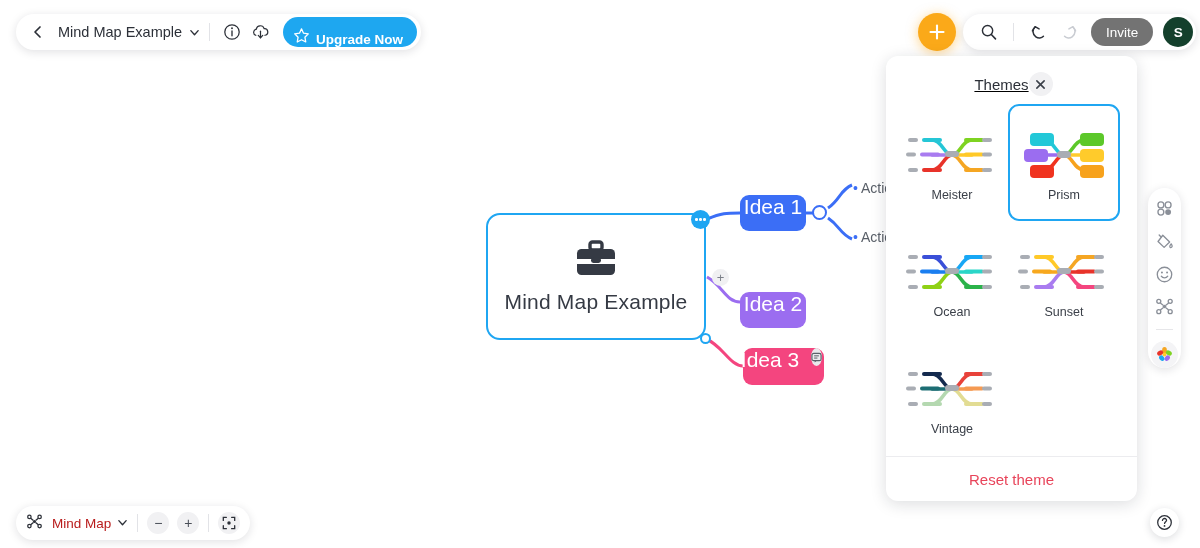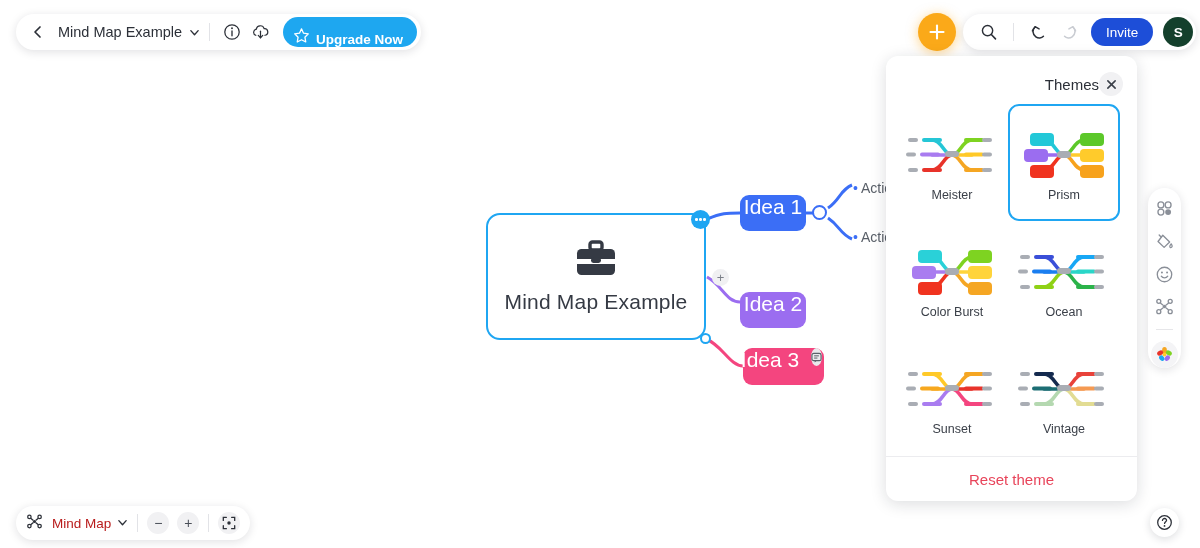--- a/index.html
+++ b/index.html
@@ -88,39 +88,40 @@
   
   #add-fab {
     position: absolute; left: 918px; top: 13px; width: 38px; height: 38px;
     border-radius: 50%; background: #fba919; border: none; cursor: pointer;
     display: flex; align-items: center; justify-content: center;
     box-shadow: 0 2px 12px rgba(251,169,25,.5);
   }
   #toolbar-right { left: 963px; top: 14px; height: 36px; padding: 0 3px 0 12px; gap: 3px; }
   #search-btn, #undo-btn, #redo-btn { width: 28px; height: 28px; }
   #invite-btn {
-    background: #1d4ed8; color: #fff; border: none; border-radius: 18px;
+    background: #737373; color: #fff; border: none; border-radius: 18px;
     height: 28px; padding: 0 15px; font-size: 13.5px; cursor: pointer; margin-left: 5px;
     font-family: "Liberation Sans", sans-serif;
   }
   #avatar {
     width: 30px; height: 30px; border-radius: 50%; background: #14402c; color: #fff;
     display: flex; align-items: center; justify-content: center;
     font-size: 13.5px; font-weight: bold; margin-left: 7px; cursor: pointer;
   }
 
   
   #themes-panel {
     position: absolute; left: 886px; top: 56px; width: 251px; height: 445px;
     background: #fff; border-radius: 12px; box-shadow: 0 3px 16px rgba(20,25,40,.15);
     display: flex; flex-direction: column; z-index: 10;
   }
   #themes-header {
-    display: flex; align-items: center; justify-content: flex-end;
+    display: flex; align-items: center; justify-content: center;
     padding: 16px 14px 4px 18px;
+    text-decoration: underline;
   }
   #themes-title { font-size: 15px; color: #2c3038; }
   #themes-close {
     width: 24px; height: 24px; border-radius: 50%; background: #f1f1f3;
     display: flex; align-items: center; justify-content: center; cursor: pointer; border: none;
   }
   #themes-grid {
     flex: 1; display: grid; grid-template-columns: 1fr 1fr;
     grid-template-rows: repeat(3, 1fr); padding: 4px 26px 0 10px;
   }
@@ -340,38 +341,20 @@
             <path d="M54 31 C 62 31, 64 46, 74 46" stroke="#f7a21c" stroke-width="3.4" fill="none" stroke-linecap="round"></path>
             <rect x="20" y="9" width="24" height="13" rx="4" fill="#22c8d8"></rect>
             <rect x="70" y="9" width="24" height="13" rx="4" fill="#5cc82a"></rect>
             <rect x="14" y="25" width="24" height="13" rx="4" fill="#9b6df0"></rect>
             <rect x="70" y="25" width="24" height="13" rx="4" fill="#ffcb2b"></rect>
             <rect x="20" y="41" width="24" height="13" rx="4" fill="#f0331f"></rect>
             <rect x="70" y="41" width="24" height="13" rx="4" fill="#f7a21c"></rect>
             <rect x="47" y="27" width="14" height="7" rx="3.5" fill="#a9adb4"></rect>
           </svg>
           <span class="theme-name">Prism</span>
-        </div>
-        <div class="theme-cell">
-          <svg viewBox="0 0 108 62" class="theme-preview">
-            <path d="M54 31 C 46 31, 44 16, 34 16" stroke="#2ad1d8" stroke-width="3.4" fill="none" stroke-linecap="round"></path>
-            <path d="M54 31 C 62 31, 64 16, 74 16" stroke="#7ed321" stroke-width="3.4" fill="none" stroke-linecap="round"></path>
-            <path d="M54 31 L 34 31" stroke="#a97cf0" stroke-width="3.4" fill="none" stroke-linecap="round"></path>
-            <path d="M54 31 L 74 31" stroke="#ffd43b" stroke-width="3.4" fill="none" stroke-linecap="round"></path>
-            <path d="M54 31 C 46 31, 44 46, 34 46" stroke="#f0331f" stroke-width="3.4" fill="none" stroke-linecap="round"></path>
-            <path d="M54 31 C 62 31, 64 46, 74 46" stroke="#f5a623" stroke-width="3.4" fill="none" stroke-linecap="round"></path>
-            <rect x="20" y="9" width="24" height="13" rx="4" fill="#2ad1d8"></rect>
-            <rect x="70" y="9" width="24" height="13" rx="4" fill="#7ed321"></rect>
-            <rect x="14" y="25" width="24" height="13" rx="4" fill="#a97cf0"></rect>
-            <rect x="70" y="25" width="24" height="13" rx="4" fill="#ffd43b"></rect>
-            <rect x="20" y="41" width="24" height="13" rx="4" fill="#f0331f"></rect>
-            <rect x="70" y="41" width="24" height="13" rx="4" fill="#f5a623"></rect>
-            <rect x="47" y="27" width="14" height="7" rx="3.5" fill="#a9adb4"></rect>
-          </svg>
-          <span class="theme-name">Color Burst</span>
         </div>
         <div class="theme-cell">
           <svg viewBox="0 0 108 62" class="theme-preview">
             <path d="M54 31 C 46 31, 44 16, 34 16" stroke="#3a4fd8" stroke-width="3.4" fill="none" stroke-linecap="round"></path>
             <path d="M54 31 C 62 31, 64 16, 74 16" stroke="#17a7f5" stroke-width="3.4" fill="none" stroke-linecap="round"></path>
             <path d="M54 31 L 34 31" stroke="#1a7ef0" stroke-width="3.4" fill="none" stroke-linecap="round"></path>
             <path d="M54 31 L 74 31" stroke="#2ad6c8" stroke-width="3.4" fill="none" stroke-linecap="round"></path>
             <path d="M54 31 C 46 31, 44 46, 34 46" stroke="#8fd115" stroke-width="3.4" fill="none" stroke-linecap="round"></path>
             <path d="M54 31 C 62 31, 64 46, 74 46" stroke="#2bb34a" stroke-width="3.4" fill="none" stroke-linecap="round"></path>
             <rect x="24" y="14" width="20" height="4" rx="2" fill="#3a4fd8"></rect>

